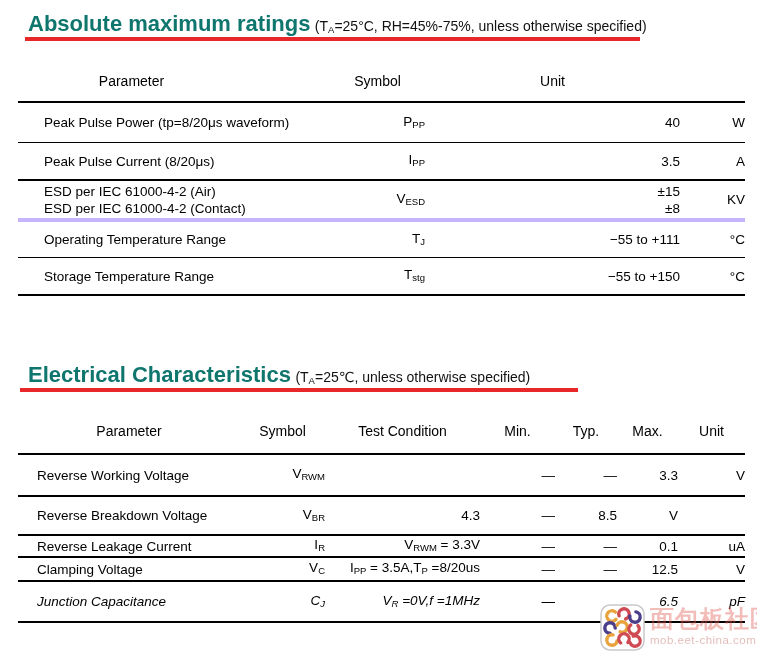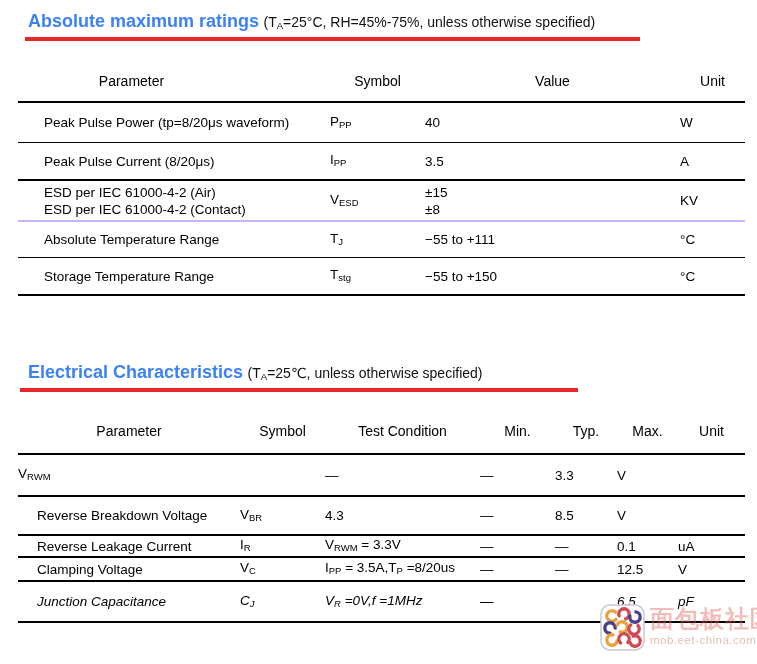--- a/index.html
+++ b/index.html
@@ -5,47 +5,47 @@
   * { margin:0; padding:0; box-sizing:border-box; }
   html,body { background:#ffffff; }
   body {
     width:757px; height:664px; position:relative; overflow:hidden;
     font-family:"Liberation Sans","DejaVu Sans",sans-serif; color:#000;
   }
   .page { position:absolute; inset:0; background:#fff; }
 
   
   .section-title { position:absolute; white-space:nowrap; }
-  .title-main { font-size:18px; font-weight:bold; color:#3b82f6; }
+  .title-main { font-size:22px; font-weight:bold; color:#0f766e; }
   .title-note { font-size:14px; color:#111; }
   .title-note sub, .td sub, .th sub { font-size:9.5px; vertical-align:-2px; }
   .s1-title { left:28px; top:11px; }
   .s2-title { left:28px; top:362px; }
   .redline { position:absolute; height:4px; background:#e8272a; }
   .redline-1 { left:25px; top:37px; width:615px; }
   .redline-2 { left:20px; top:388px; width:558px; }
 
   
   .table { position:absolute; left:18px; width:727px; }
   .t1 { top:60px; }
   .t2 { top:408px; }
   .tr { display:grid; align-items:center; width:100%; }
   .t1 .tr { grid-template-columns:312px 95px 255px 65px; }
   .t2 .tr { grid-template-columns:222px 85px 155px 75px 62px 61px 67px; }
   .th { font-size:14px; font-weight:normal; text-align:center; }
-  .td { font-size:13.5px; text-align:left; line-height:17px; }
+  .td { font-size:13.5px; text-align:right; line-height:17px; }
   .td.param { text-align:left; padding-left:26px; }
   .t2 .td.param { padding-left:19px; }
   .t1 .th.param { padding-right:85px; }
 
   
   .t1 .thead { height:43px; border-bottom:2px solid #000; }
   .t1 .r1 { height:40px; border-bottom:1px solid #000; }
   .t1 .r2 { height:38px; border-bottom:2px solid #000; }
-  .t1 .r3 { height:41px; border-bottom:2px solid #c4b5fd; }
+  .t1 .r3 { height:41px; border-bottom:4px solid #c4b5fd; }
   .t1 .r4 { height:36px; border-bottom:1px solid #000; }
   .t1 .r5 { height:38px; border-bottom:2px solid #000; }
 
   .t2 .thead { height:47px; border-bottom:2px solid #000; }
   .t2 .r1 { height:42px; border-bottom:2px solid #000; }
   .t2 .r2 { height:39px; border-bottom:2px solid #000; }
   .t2 .r3 { height:22px; border-bottom:2px solid #000; }
   .t2 .r4 { height:24px; border-bottom:2px solid #000; }
   .t2 .r5 { height:41px; border-bottom:2px solid #000;font-style:italic; }
 
@@ -70,21 +70,20 @@
   <div class="section-title s1-title">
     <span class="title-main">Absolute maximum ratings</span>
     <span class="title-note">(T<sub>A</sub>=25°C, RH=45%-75%, unless otherwise specified)</span>
   </div>
   <div class="redline redline-1"></div>
 
   <div class="table t1">
     <div class="tr thead">
       <div class="th param">Parameter</div>
       <div class="th">Symbol</div>
-      <div class="th">Value</div>
       <div class="th">Unit</div>
     </div>
     <div class="tr r1">
       <div class="td param">Peak Pulse Power (tp=8/20μs waveform)</div>
       <div class="td">P<sub>PP</sub></div>
       <div class="td">40</div>
       <div class="td">W</div>
     </div>
     <div class="tr r2">
       <div class="td param">Peak Pulse Current (8/20μs)</div>
@@ -98,21 +97,21 @@
         <div>ESD per IEC 61000-4-2 (Contact)</div>
       </div>
       <div class="td">V<sub>ESD</sub></div>
       <div class="td">
         <div>±15</div>
         <div>±8</div>
       </div>
       <div class="td">KV</div>
     </div>
     <div class="tr r4">
-      <div class="td param">Absolute Temperature Range</div>
+      <div class="td param">Operating Temperature Range</div>
       <div class="td">T<sub>J</sub></div>
       <div class="td">−55 to +111</div>
       <div class="td">°C</div>
     </div>
     <div class="tr r5">
       <div class="td param">Storage Temperature Range</div>
       <div class="td">T<sub>stg</sub></div>
       <div class="td">−55 to +150</div>
       <div class="td">°C</div>
     </div>
@@ -128,20 +127,21 @@
     <div class="tr thead">
       <div class="th param">Parameter</div>
       <div class="th">Symbol</div>
       <div class="th">Test Condition</div>
       <div class="th">Min.</div>
       <div class="th">Typ.</div>
       <div class="th">Max.</div>
       <div class="th">Unit</div>
     </div>
     <div class="tr r1">
+      <div class="td param">Reverse Working Voltage</div>
       <div class="td">V<sub>RWM</sub></div>
       <div class="td"></div>
       <div class="td">—</div>
       <div class="td">—</div>
       <div class="td">3.3</div>
       <div class="td">V</div>
     </div>
     <div class="tr r2">
       <div class="td param">Reverse Breakdown Voltage</div>
       <div class="td">V<sub>BR</sub></div>

